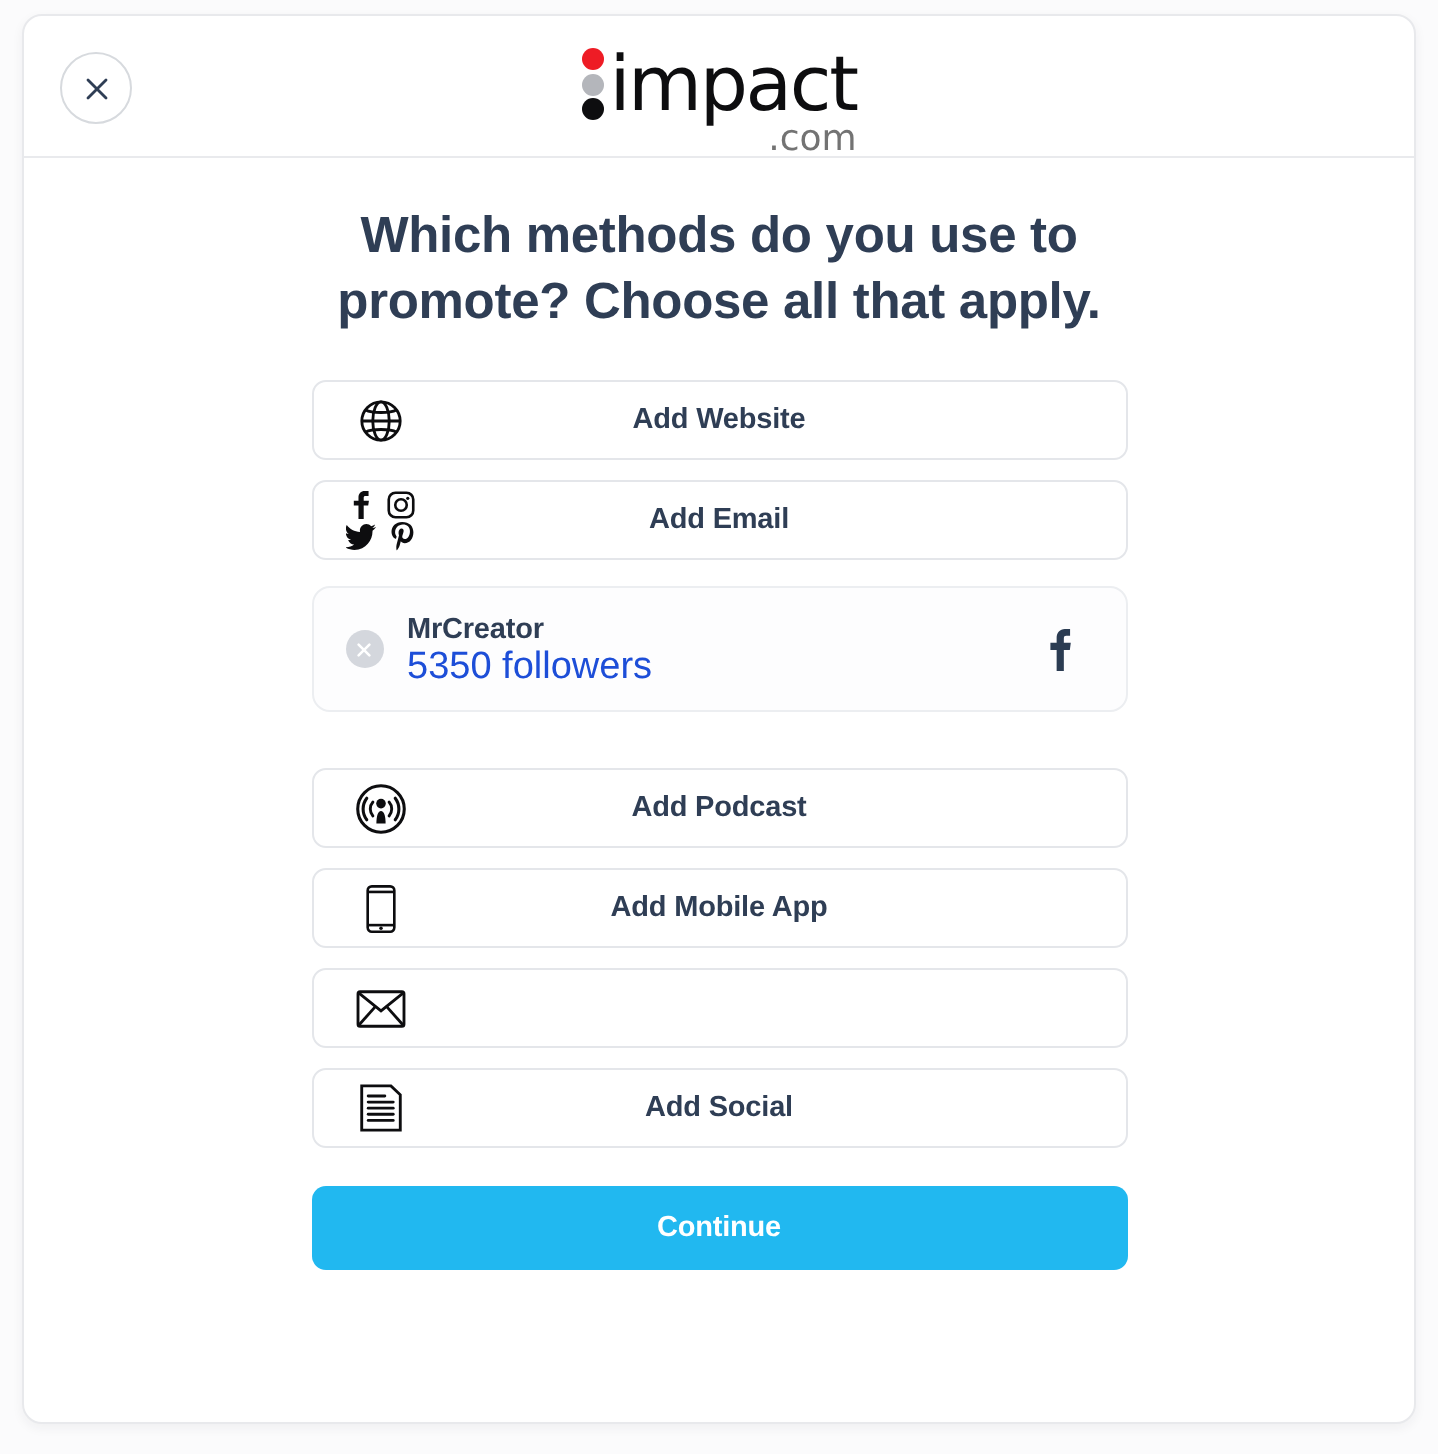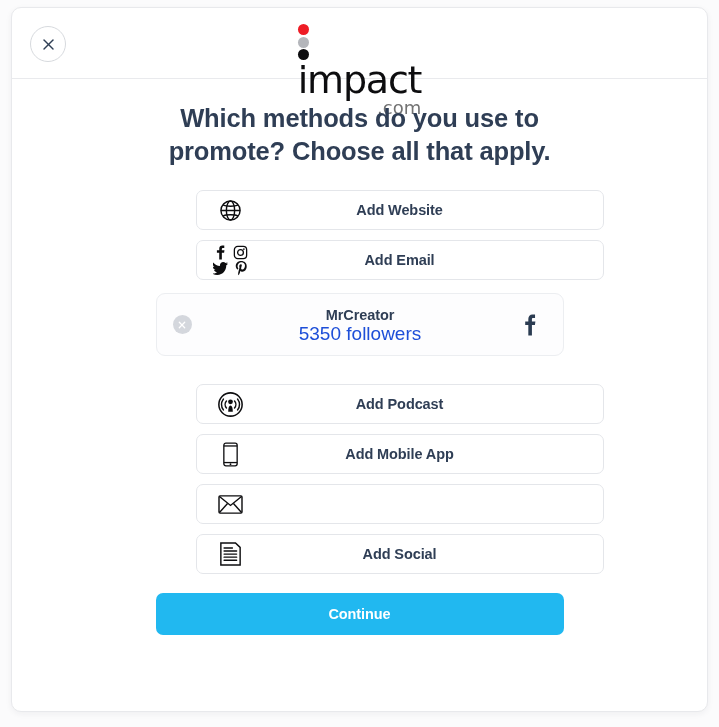--- a/index.html
+++ b/index.html
@@ -54,21 +54,21 @@
   .logo {
     position: absolute;
     left: 0;
     right: 0;
     top: 14px;
     display: flex;
     justify-content: center;
     align-items: flex-start;
     pointer-events: none;
   }
-  .logo-inner { position: relative; display: flex; align-items: flex-start; flex-direction: column; }
+  .logo-inner { position: relative; display: flex; align-items: flex-start; }
   .logo-dots {
     display: flex;
     flex-direction: column;
     align-items: center;
     gap: 1.5px;
     margin-right: 3px;
     padding-top: 2px;
   }
   .logo-dots i { display: block; border-radius: 50%; }
   .dot-red   { width: 11px; height: 11px; background: #ee1c25; }
@@ -126,21 +126,20 @@
     height: 40px;
     background: #ffffff;
     border: 1px solid #e4e6ea;
     border-radius: 7px;
     display: flex;
     align-items: center;
     cursor: pointer;
     padding: 6px;
     font-family: inherit;
     width: 100%;
-    margin-left: 40px;
   }
   .method-icon {
     width: 56px;
     min-width: 56px;
     display: flex;
     align-items: center;
     justify-content: center;
     color: #0d0d0f;
   }
   .method-icon svg { display: block; }
@@ -185,21 +184,21 @@
     background: #d4d7dd;
     display: flex;
     align-items: center;
     justify-content: center;
     cursor: pointer;
     border: none;
     padding: 0;
     margin-right: 12px;
   }
   .remove-chip svg { display: block; }
-  .account-meta { flex: 1 1 auto; min-width: 0; text-align: center; }
+  .account-meta { flex: 1 1 auto; min-width: 0; }
   .account-name {
     font-size: 14.5px;
     font-weight: 700;
     color: #2f3e55;
     line-height: 18px;
     letter-spacing: -0.1px;
   }
   .account-sub {
     font-size: 19px;
     font-weight: 400;

